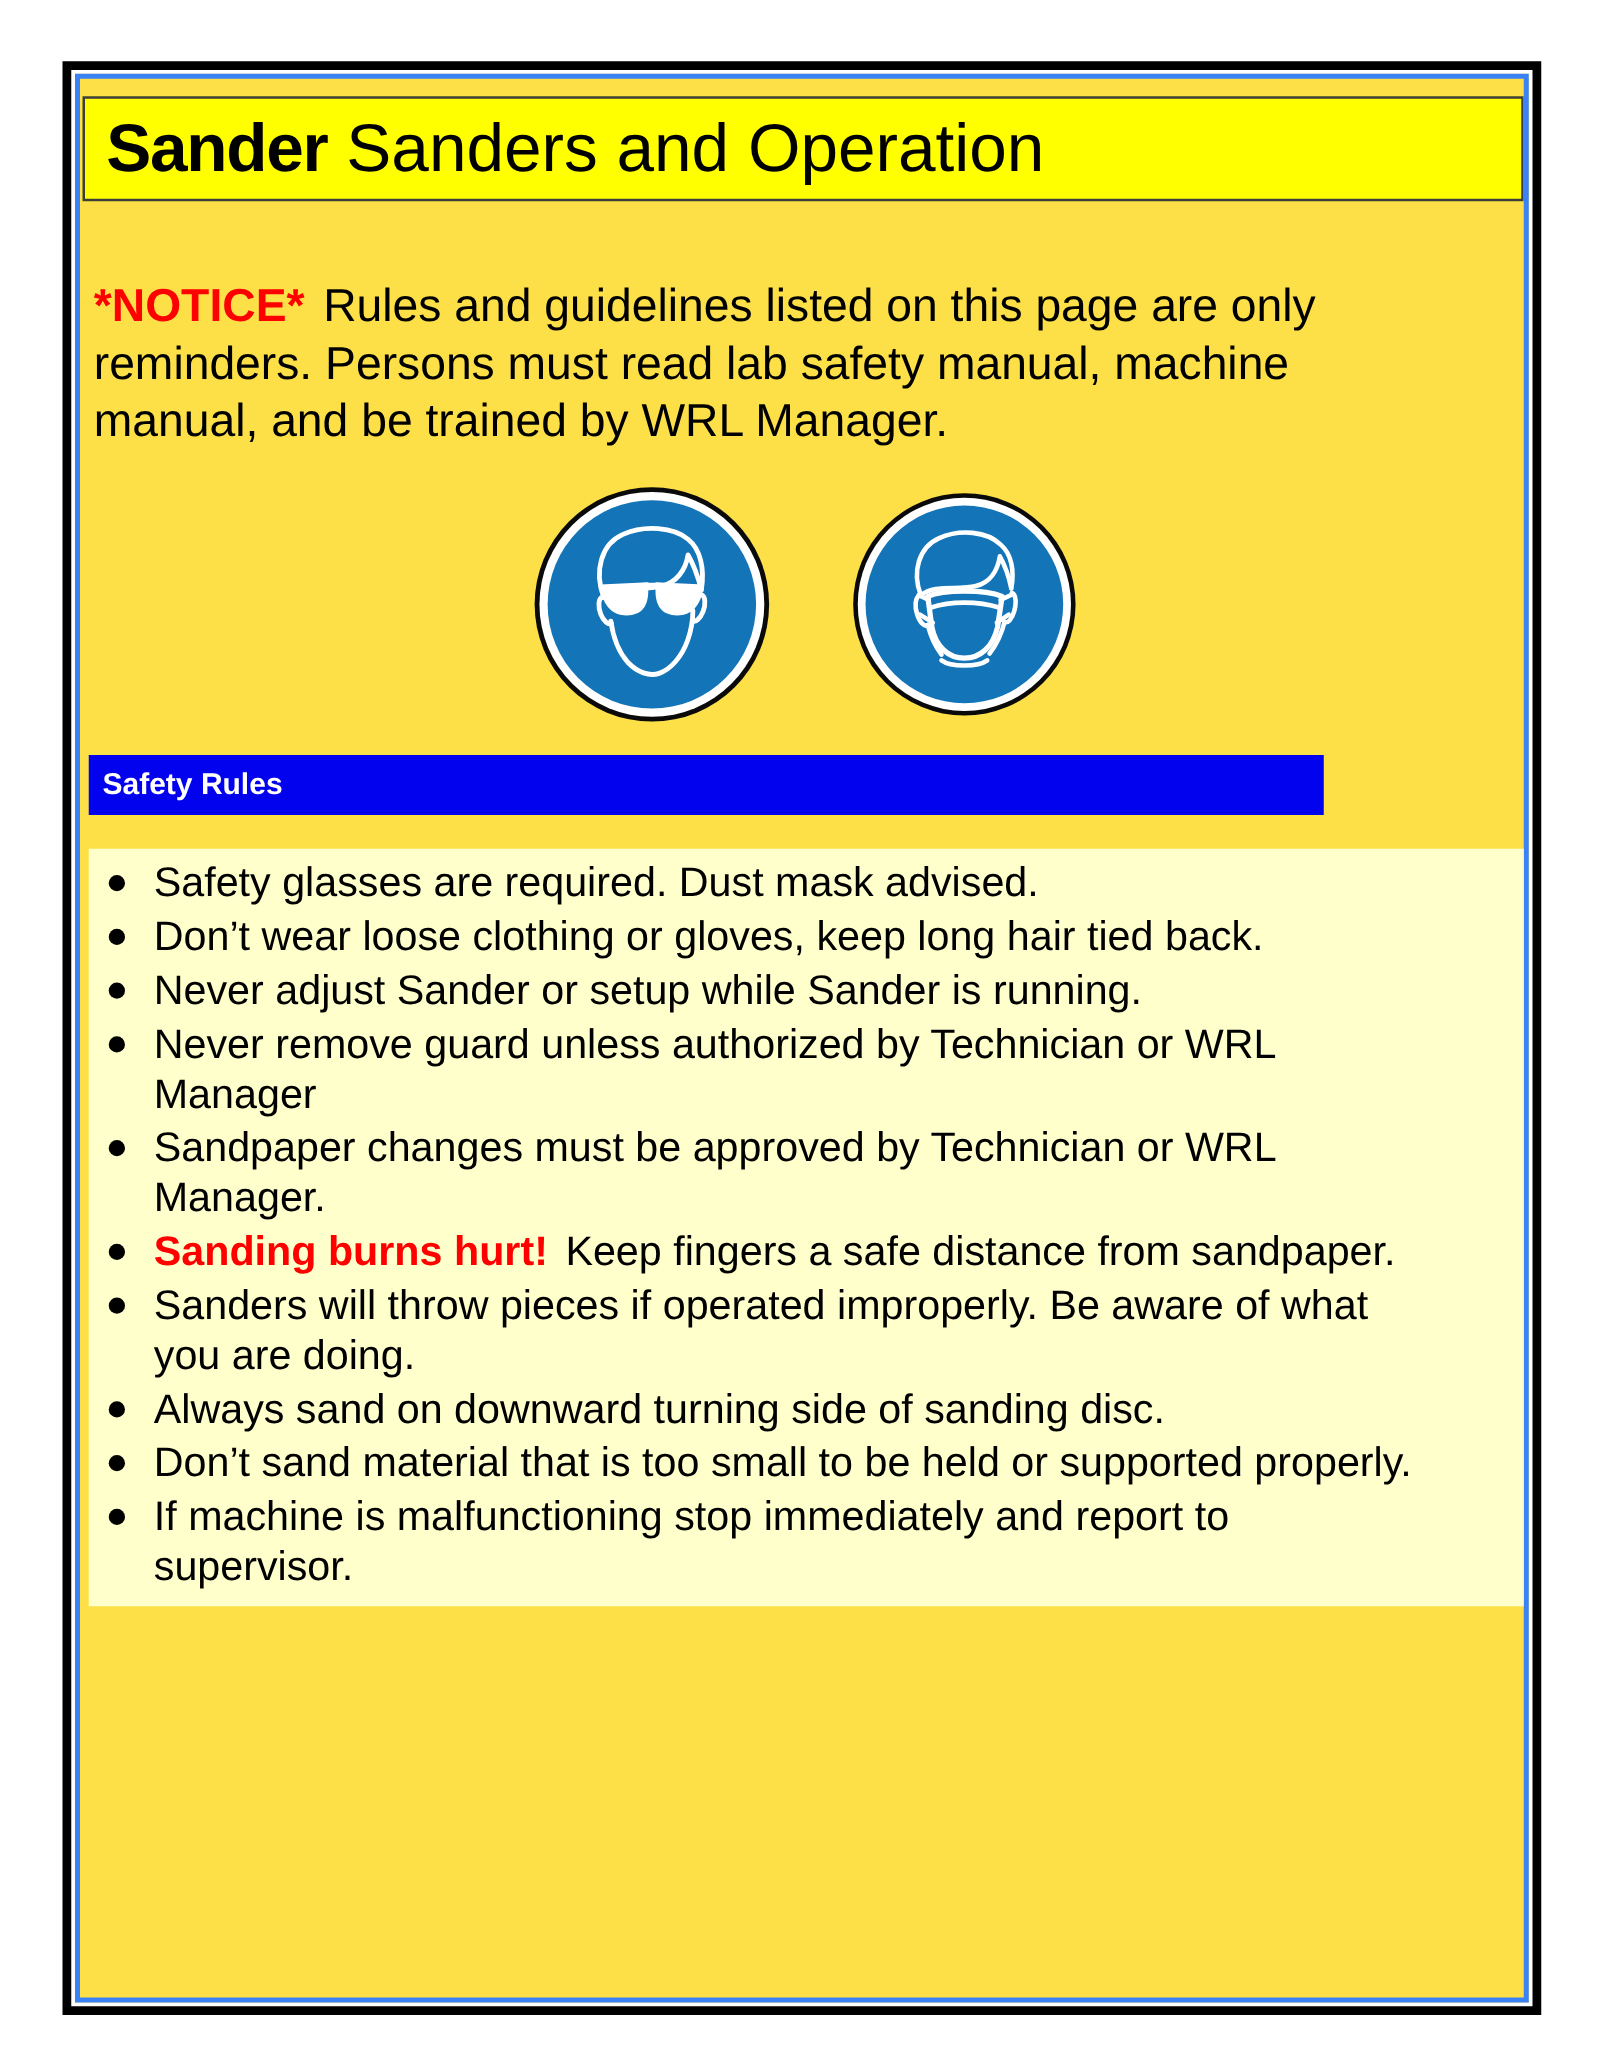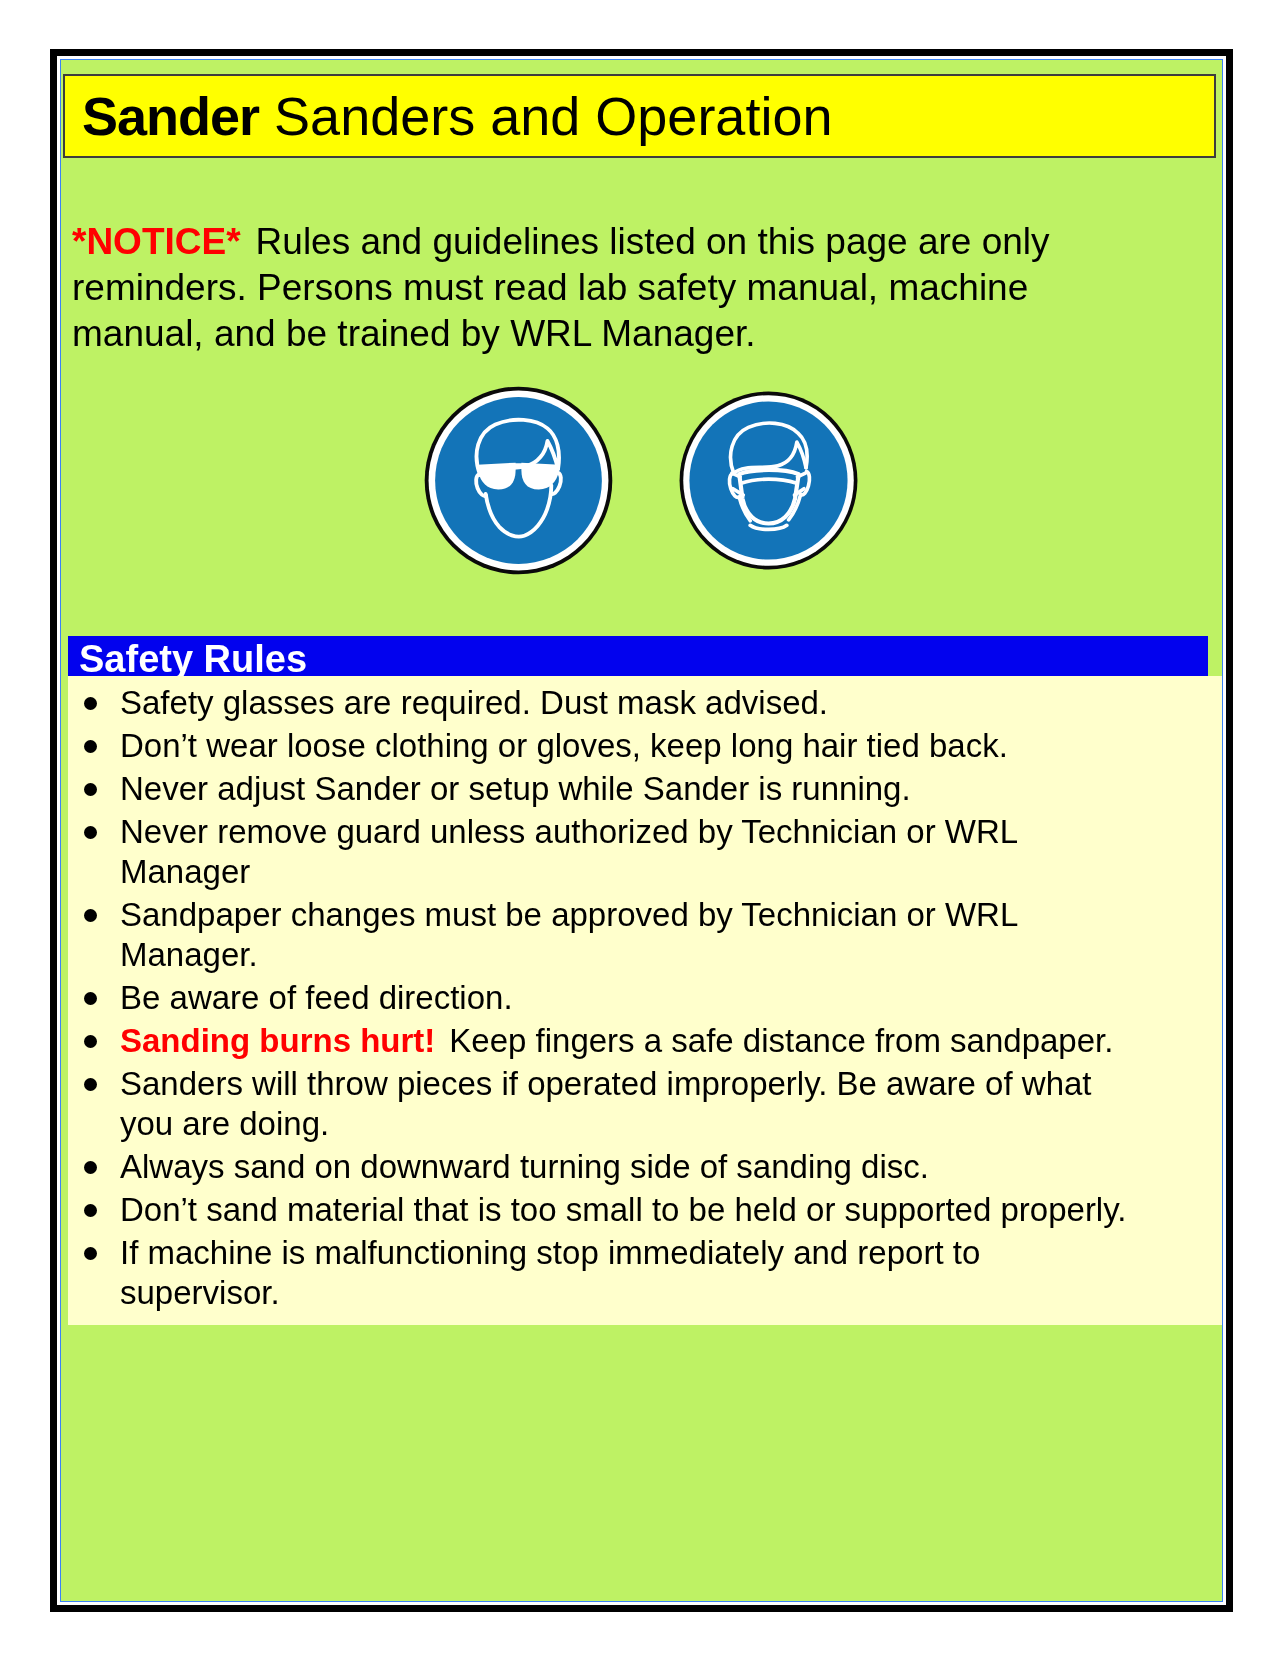--- a/index.html
+++ b/index.html
@@ -20,23 +20,23 @@
   }
   .page-frame {
     position: absolute; left: 50px; top: 49px;
     width: 1183px; height: 1563px;
     border: 7px solid #000;
     padding: 3px;
     background: #fff;
   }
   .page-inner {
     width: 100%; height: 100%;
-    border: 1px solid #3b82f6;
+    border: 4px solid #3b82f6;
     position: relative;
-    background: #bef264;
+    background: #fde047;
     overflow: hidden;
   }
   .title-bar {
     position: absolute; left: 2px; top: 14px;
     width: 1153px; height: 84px;
     background: var(--title-bg);
     border: 2px solid #3d3d3d;
     display: flex; align-items: center;
     padding-left: 17px;
     font-size: 54px;
@@ -51,25 +51,25 @@
   }
   .notice-label { color: var(--accent-red); font-weight: bold; margin-right: 15px; }
   .icons-row {
     position: absolute; left: 0; top: 322px;
     width: 1159px; height: 196px;
     display: flex; justify-content: center; align-items: center;
     gap: 62px;
   }
   .mandatory-icon { display: block; }
   .rules-header {
-    position: absolute; left: 7px; top: 576px;
-    width: 1140px; height: 48px;
+    position: absolute; left: 7px; top: 541px;
+    width: 988px; height: 48px;
     background: var(--header-bg);
     color: #fff;
-    font-weight: bold; font-size: 38px; line-height: 47px;
+    font-weight: bold; font-size: 24px; line-height: 47px;
     padding-left: 11px;
   }
   .rules-body {
     position: absolute; left: 7px; top: 616px;
     width: 1250px;
     background: var(--rules-bg);
     padding: 7px 0 9px 8px;
   }
   .rules-list { margin: 0; padding: 0; list-style: none; }
   .rules-list li {
@@ -151,21 +151,20 @@
 
   <li><span class="rule-text">Don’t wear loose clothing or gloves, keep long hair tied back.</span></li>
 
   <li><span class="rule-text">Never adjust Sander or setup while Sander is running.</span></li>
 
   <li><span class="rule-text">Never remove guard unless authorized by Technician or WRL Manager</span></li>
 
 
   <li><span class="rule-text">Sandpaper changes must be approved by Technician or WRL Manager.</span></li>
 
-  <li><span class="rule-text">Be aware of feed direction.</span></li>
 
 
   <li><span class="rule-highlight">Sanding burns hurt!</span><span class="rule-text">Keep fingers a safe distance from sandpaper.</span></li>
 
   <li><span class="rule-text">Sanders will throw pieces if operated improperly. Be aware of what you are doing.</span></li>
 
   <li><span class="rule-text">Always sand on downward turning side of sanding disc.</span></li>
 
   <li><span class="rule-text">Don’t sand material that is too small to be held or supported properly.</span></li>
 

